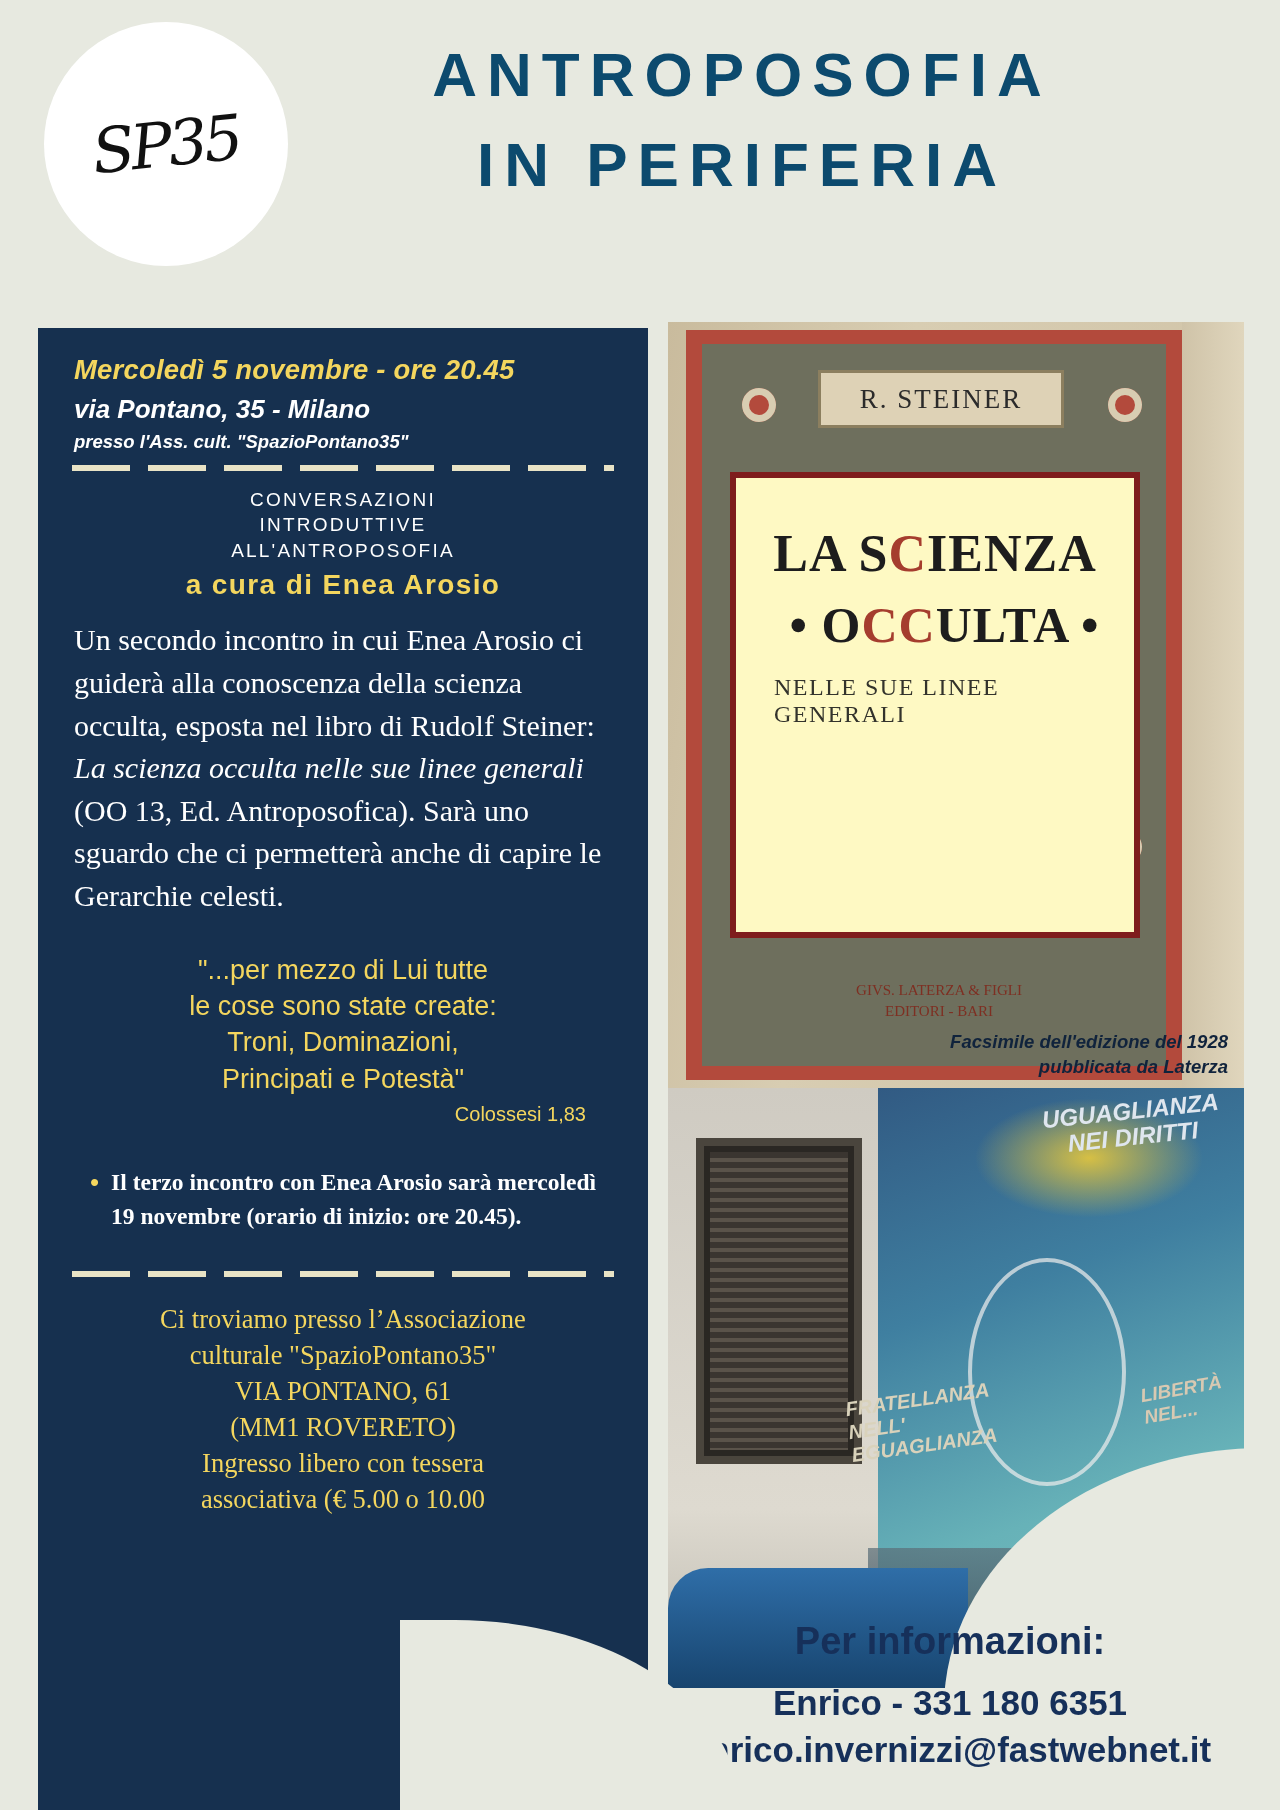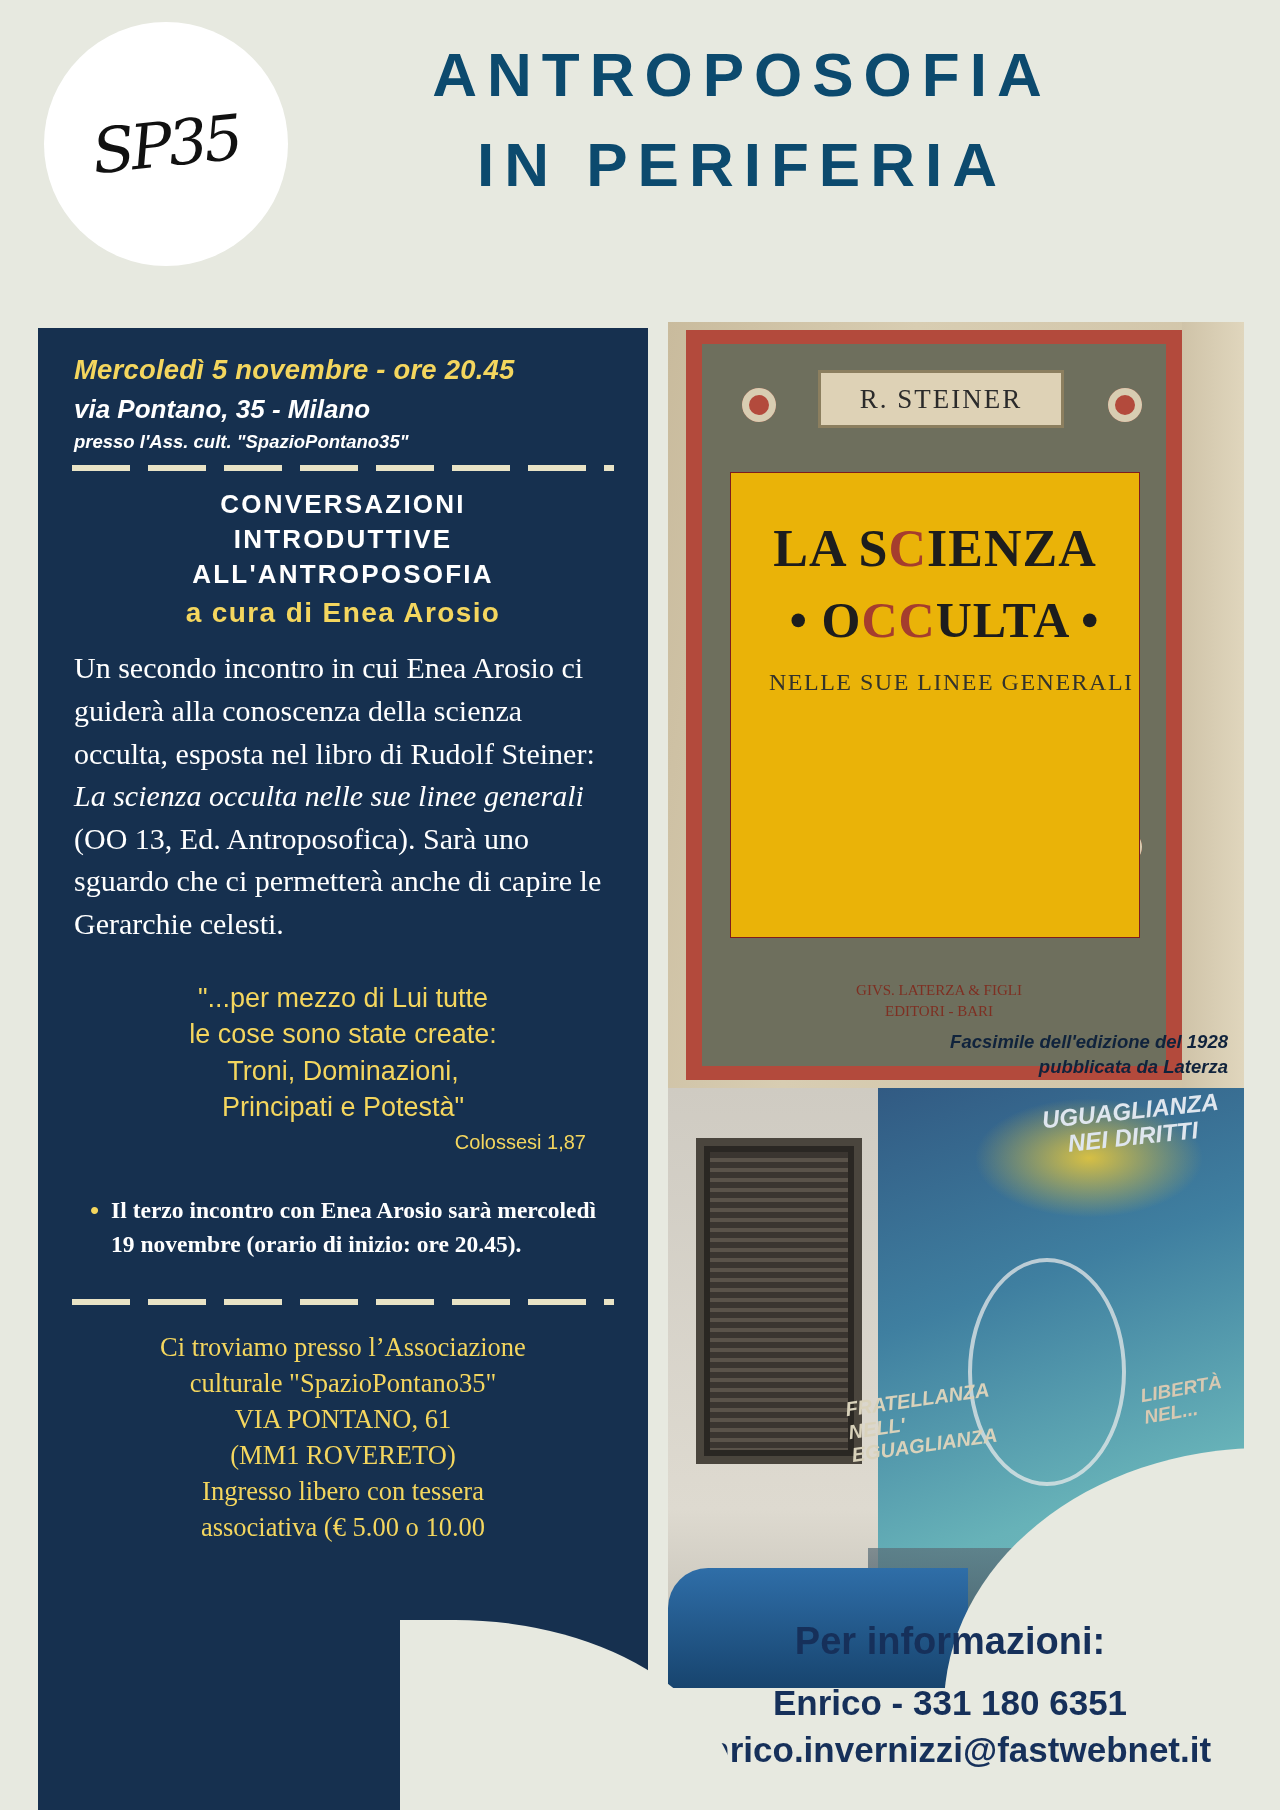--- a/index.html
+++ b/index.html
@@ -98,22 +98,22 @@
     margin: 10px 0 16px 0;
     background-image: repeating-linear-gradient(
       to right,
       #e8e3c6 0px, #e8e3c6 58px,
       rgba(0,0,0,0) 58px, rgba(0,0,0,0) 76px
     );
   }
 
   .conv-title {
     text-align: center;
-    font-weight: bold;
-    font-size: 26px;
+    font-weight: normal;
+    font-size: 19px;
     letter-spacing: 2.2px;
     line-height: 1.34;
     color: #ffffff;
     margin: 2px 0 4px 0;
   }
   .conv-author {
     text-align: center;
     font-weight: bold;
     font-size: 28px;
     letter-spacing: 1.4px;
@@ -197,22 +197,22 @@
     background: #6e6f5d;
   }
   .bk-right-strip {
     position: absolute;
     right: 0; top: 0; width: 62px; height: 100%;
     background: linear-gradient(90deg, #cfc3a8, #e0d6bd);
   }
   .bk-inner-panel {
     position: absolute;
     left: 62px; top: 150px; right: 104px; bottom: 150px;
-    background: #eab308;
-    border: 1px solid #7f1d1d;
+    background: #fef9c3;
+    border: 6px solid #7f1d1d;
   }
   .bk-author {
     position: absolute;
     left: 150px; top: 48px;
     width: 240px; height: 52px;
     background: #ded2b6;
     border: 3px solid #8c7f5f;
     color: #2b2b2b;
     font-family: "Liberation Serif", serif;
     font-size: 27px;
@@ -412,21 +412,21 @@
     <div class="conv-author">a cura di Enea Arosio</div>
 
     <p class="body-text"><span>Un secondo incontro in cui Enea Arosio ci guiderà alla conoscenza della scienza occulta, esposta nel libro di Rudolf Steiner: </span><span class="it">La scienza occulta nelle sue linee generali</span><span> (OO 13, Ed. Antroposofica). Sarà uno sguardo che ci permetterà anche di capire le Gerarchie celesti.</span></p>
 
     <div class="quote">
       <div>"...per mezzo di Lui tutte</div>
       <div>le cose sono state create:</div>
       <div>Troni, Dominazioni,</div>
       <div>Principati e Potestà"</div>
     </div>
-    <div class="quote-src">Colossesi 1,87</div>
+    <div class="quote-src">Colossesi 1,83</div>
 
     <div class="bullet-row">
       <span class="bullet-dot">•</span>
       <span class="bullet-text">Il terzo incontro con  Enea Arosio sarà mercoledì  19 novembre (orario di inizio: ore 20.45).</span>
     </div>
 
     <div class="dash-rule" style="margin-top:38px;"></div>
 
     <div class="footer-info">
       <div>Ci troviamo presso l’Associazione</div>

